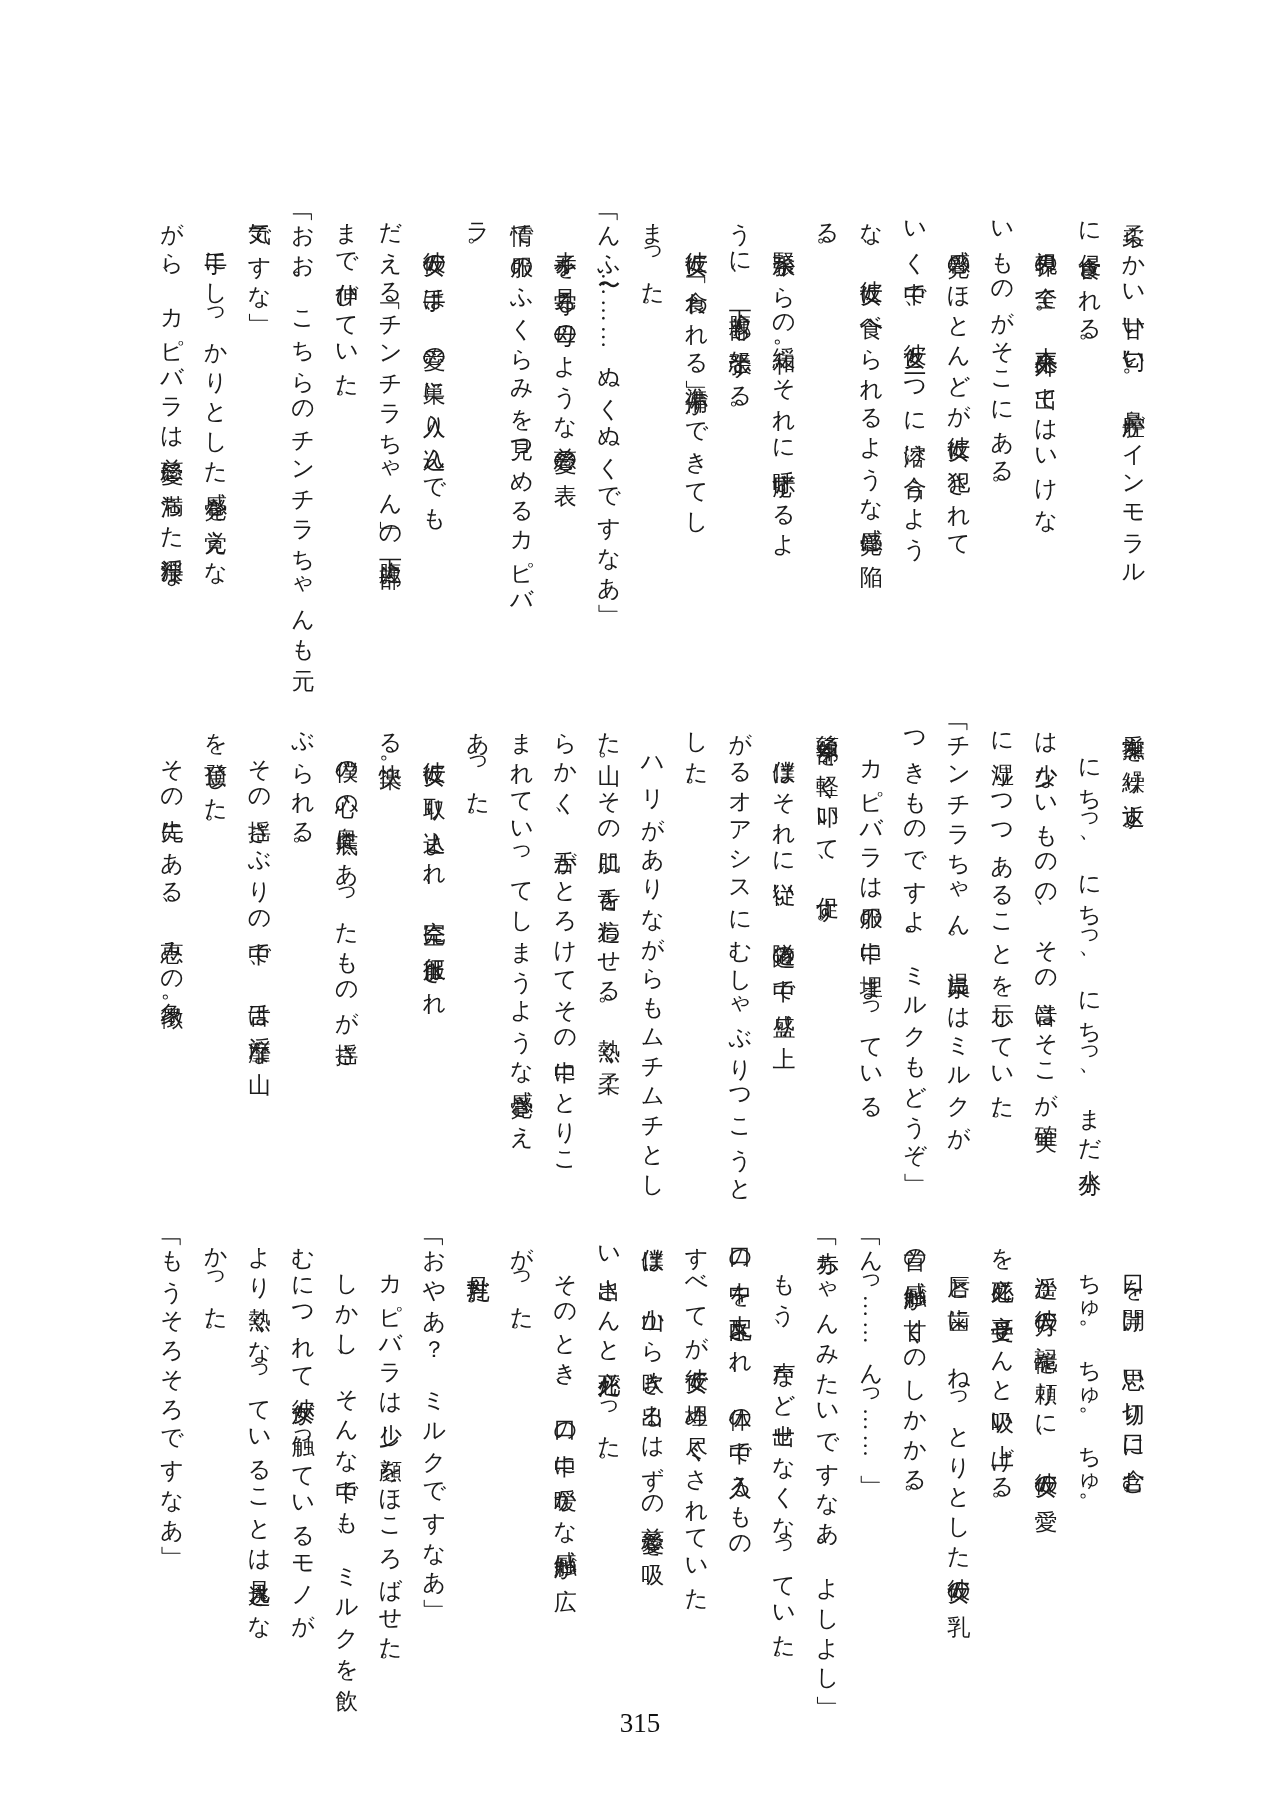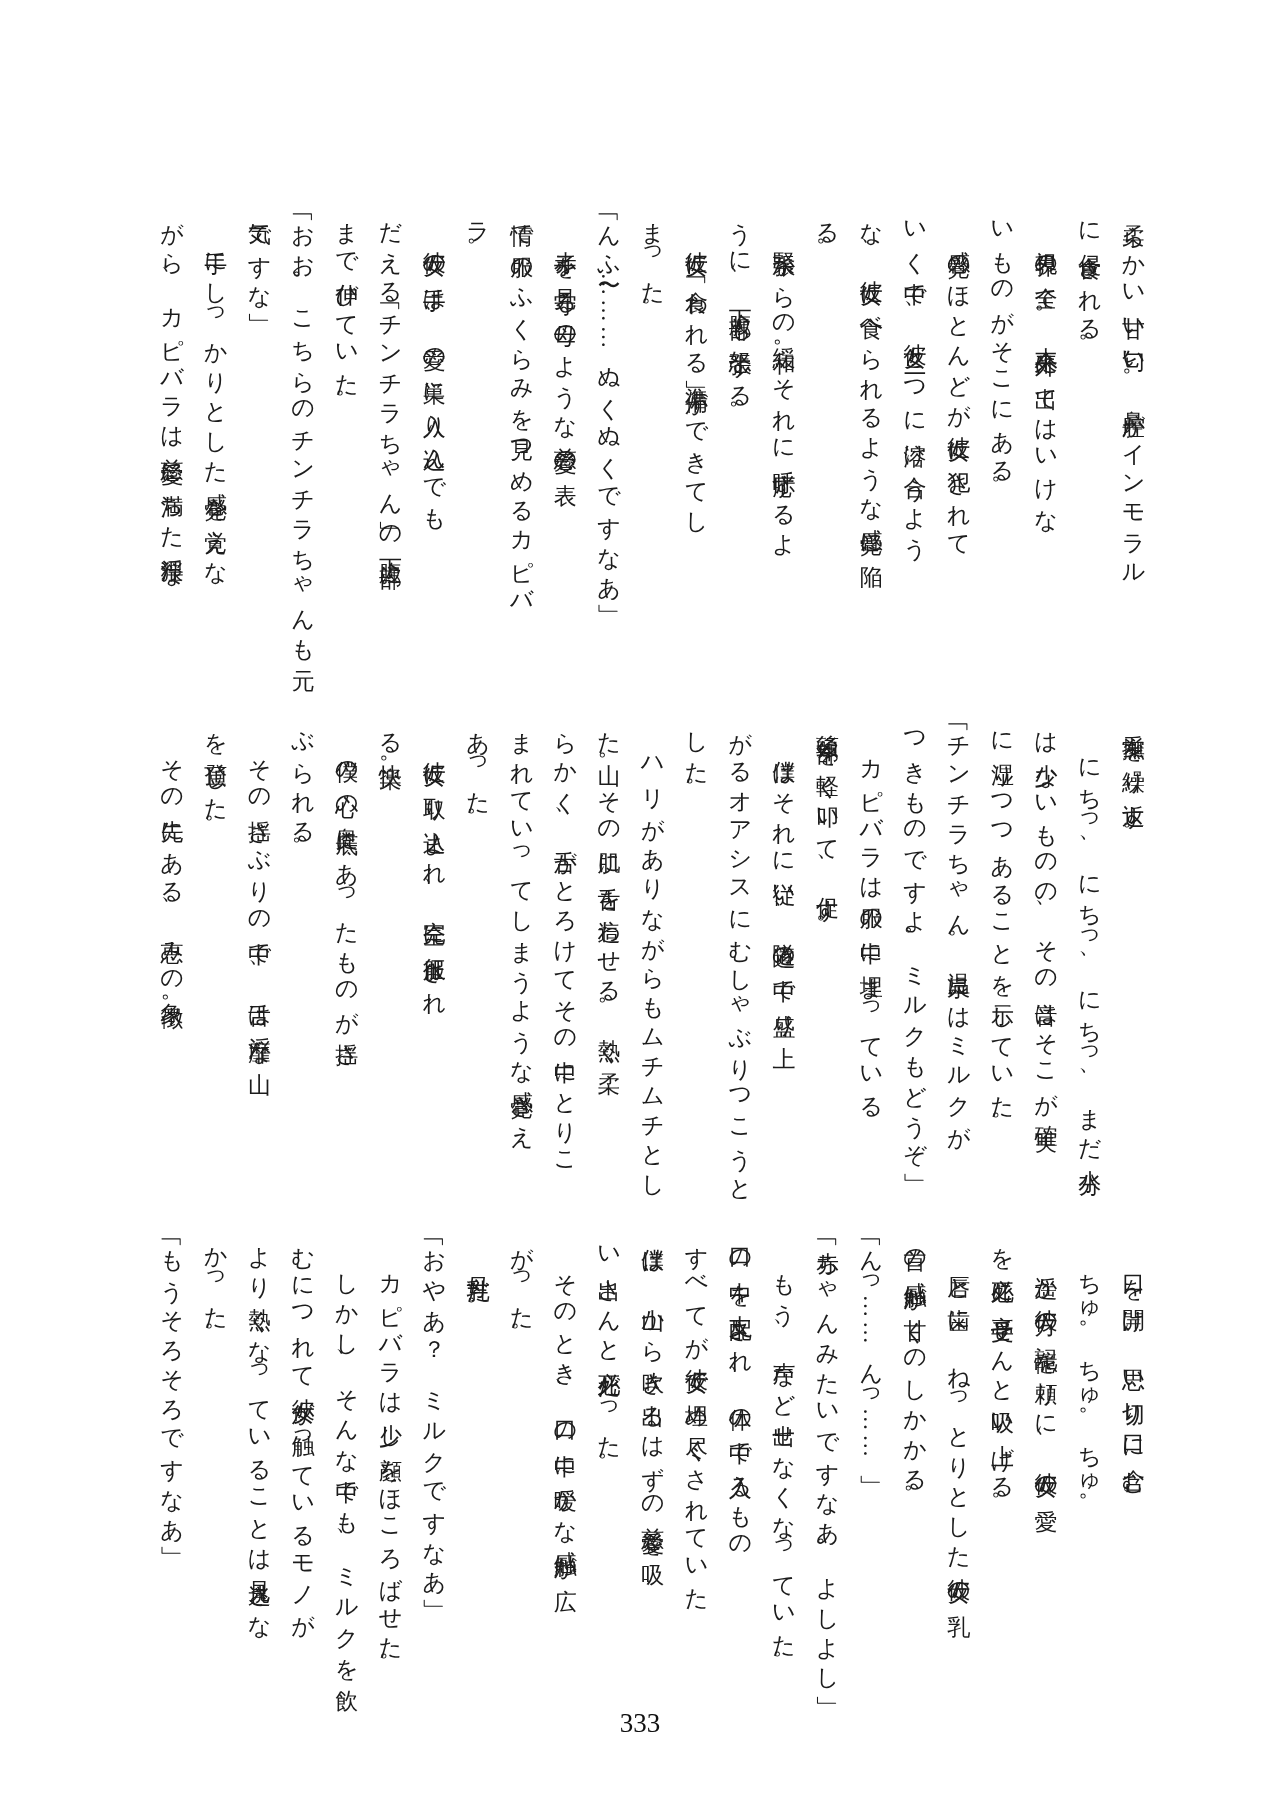--- a/index.html
+++ b/index.html
@@ -112,14 +112,14 @@
       <p>がった。</p>
       <p class="ind1">母乳だ。</p>
       <p>「おやあ？　ミルクですなあ」</p>
       <p class="ind1">カピバラは少し顔をほころばせた。</p>
       <p class="ind1">しかし、そんな中でも、ミルクを飲</p>
       <p>むにつれて彼女が触っているモノが</p>
       <p>より熱くなっていることは見逃さな</p>
       <p>かった。</p>
       <p>「もうそろそろですなあ」</p>
     </div>
-  <div class="page-number">333</div>
+  <div class="page-number">315</div>
 </div>
 
 </body></html>

